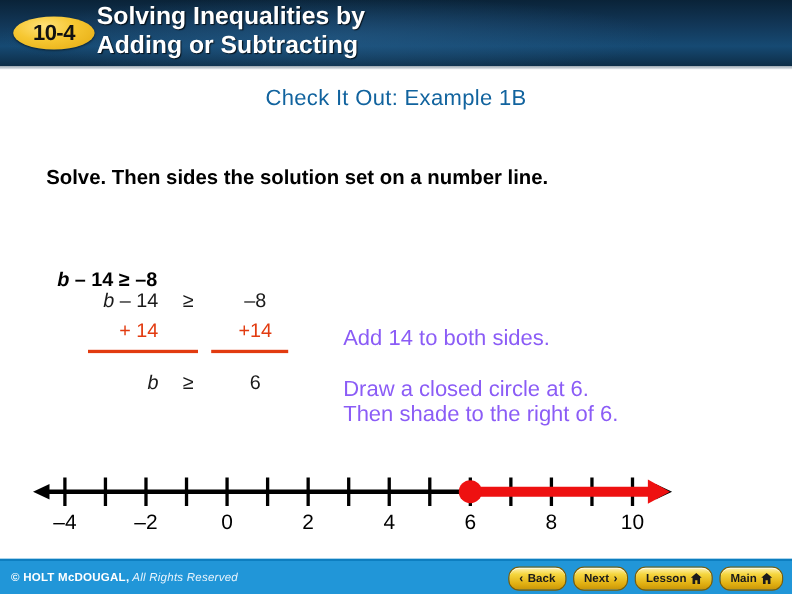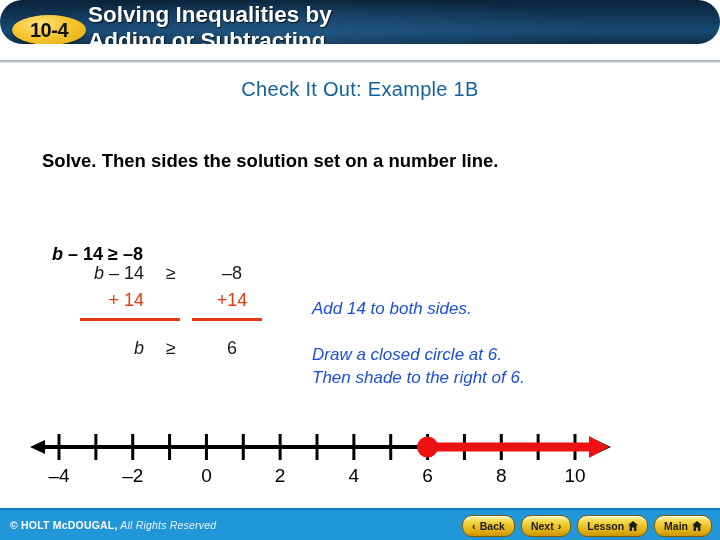--- a/index.html
+++ b/index.html
@@ -12,24 +12,23 @@
     background: #ffffff;
     font-family: "Liberation Sans", sans-serif;
     overflow: hidden;
     position: relative;
   }
 
   
   .header {
     position: absolute;
     left: 0; top: 0;
-    width: 720px; height: 44px;
+    width: 720px; height: 60px;
     background: linear-gradient(180deg, #0a2338 0%, #123758 38%, #164a73 70%, #0d2d47 100%);
     overflow: hidden;
-    border-radius: 22px;
   }
   .header-sheen {
     position: absolute;
     left: 0; top: 0;
     width: 720px; height: 60px;
     background: radial-gradient(ellipse 420px 52px at 300px 34px, rgba(40,95,140,0.55) 0%, rgba(20,55,88,0.0) 72%);
     pointer-events: none;
   }
   .badge {
     position: absolute;
@@ -149,23 +148,22 @@
     align-items: baseline;
     height: 30px;
     margin-top: 14px;
     font-size: 18px;
   }
 
   
   .note {
     position: absolute;
     font-family: "Liberation Sans", sans-serif;
-    font-style: italic;
-    font-size: 17px;
-    color: #1d4ed8;
+    font-size: 20px;
+    color: #8b5cf6;
     line-height: 23px;
     white-space: nowrap;
   }
   .note-1 { left: 312px; top: 297px; }
   .note-2 { left: 312px; top: 343px; }
 
   
   .numberline {
     position: absolute;
     left: 0; top: 425px;

